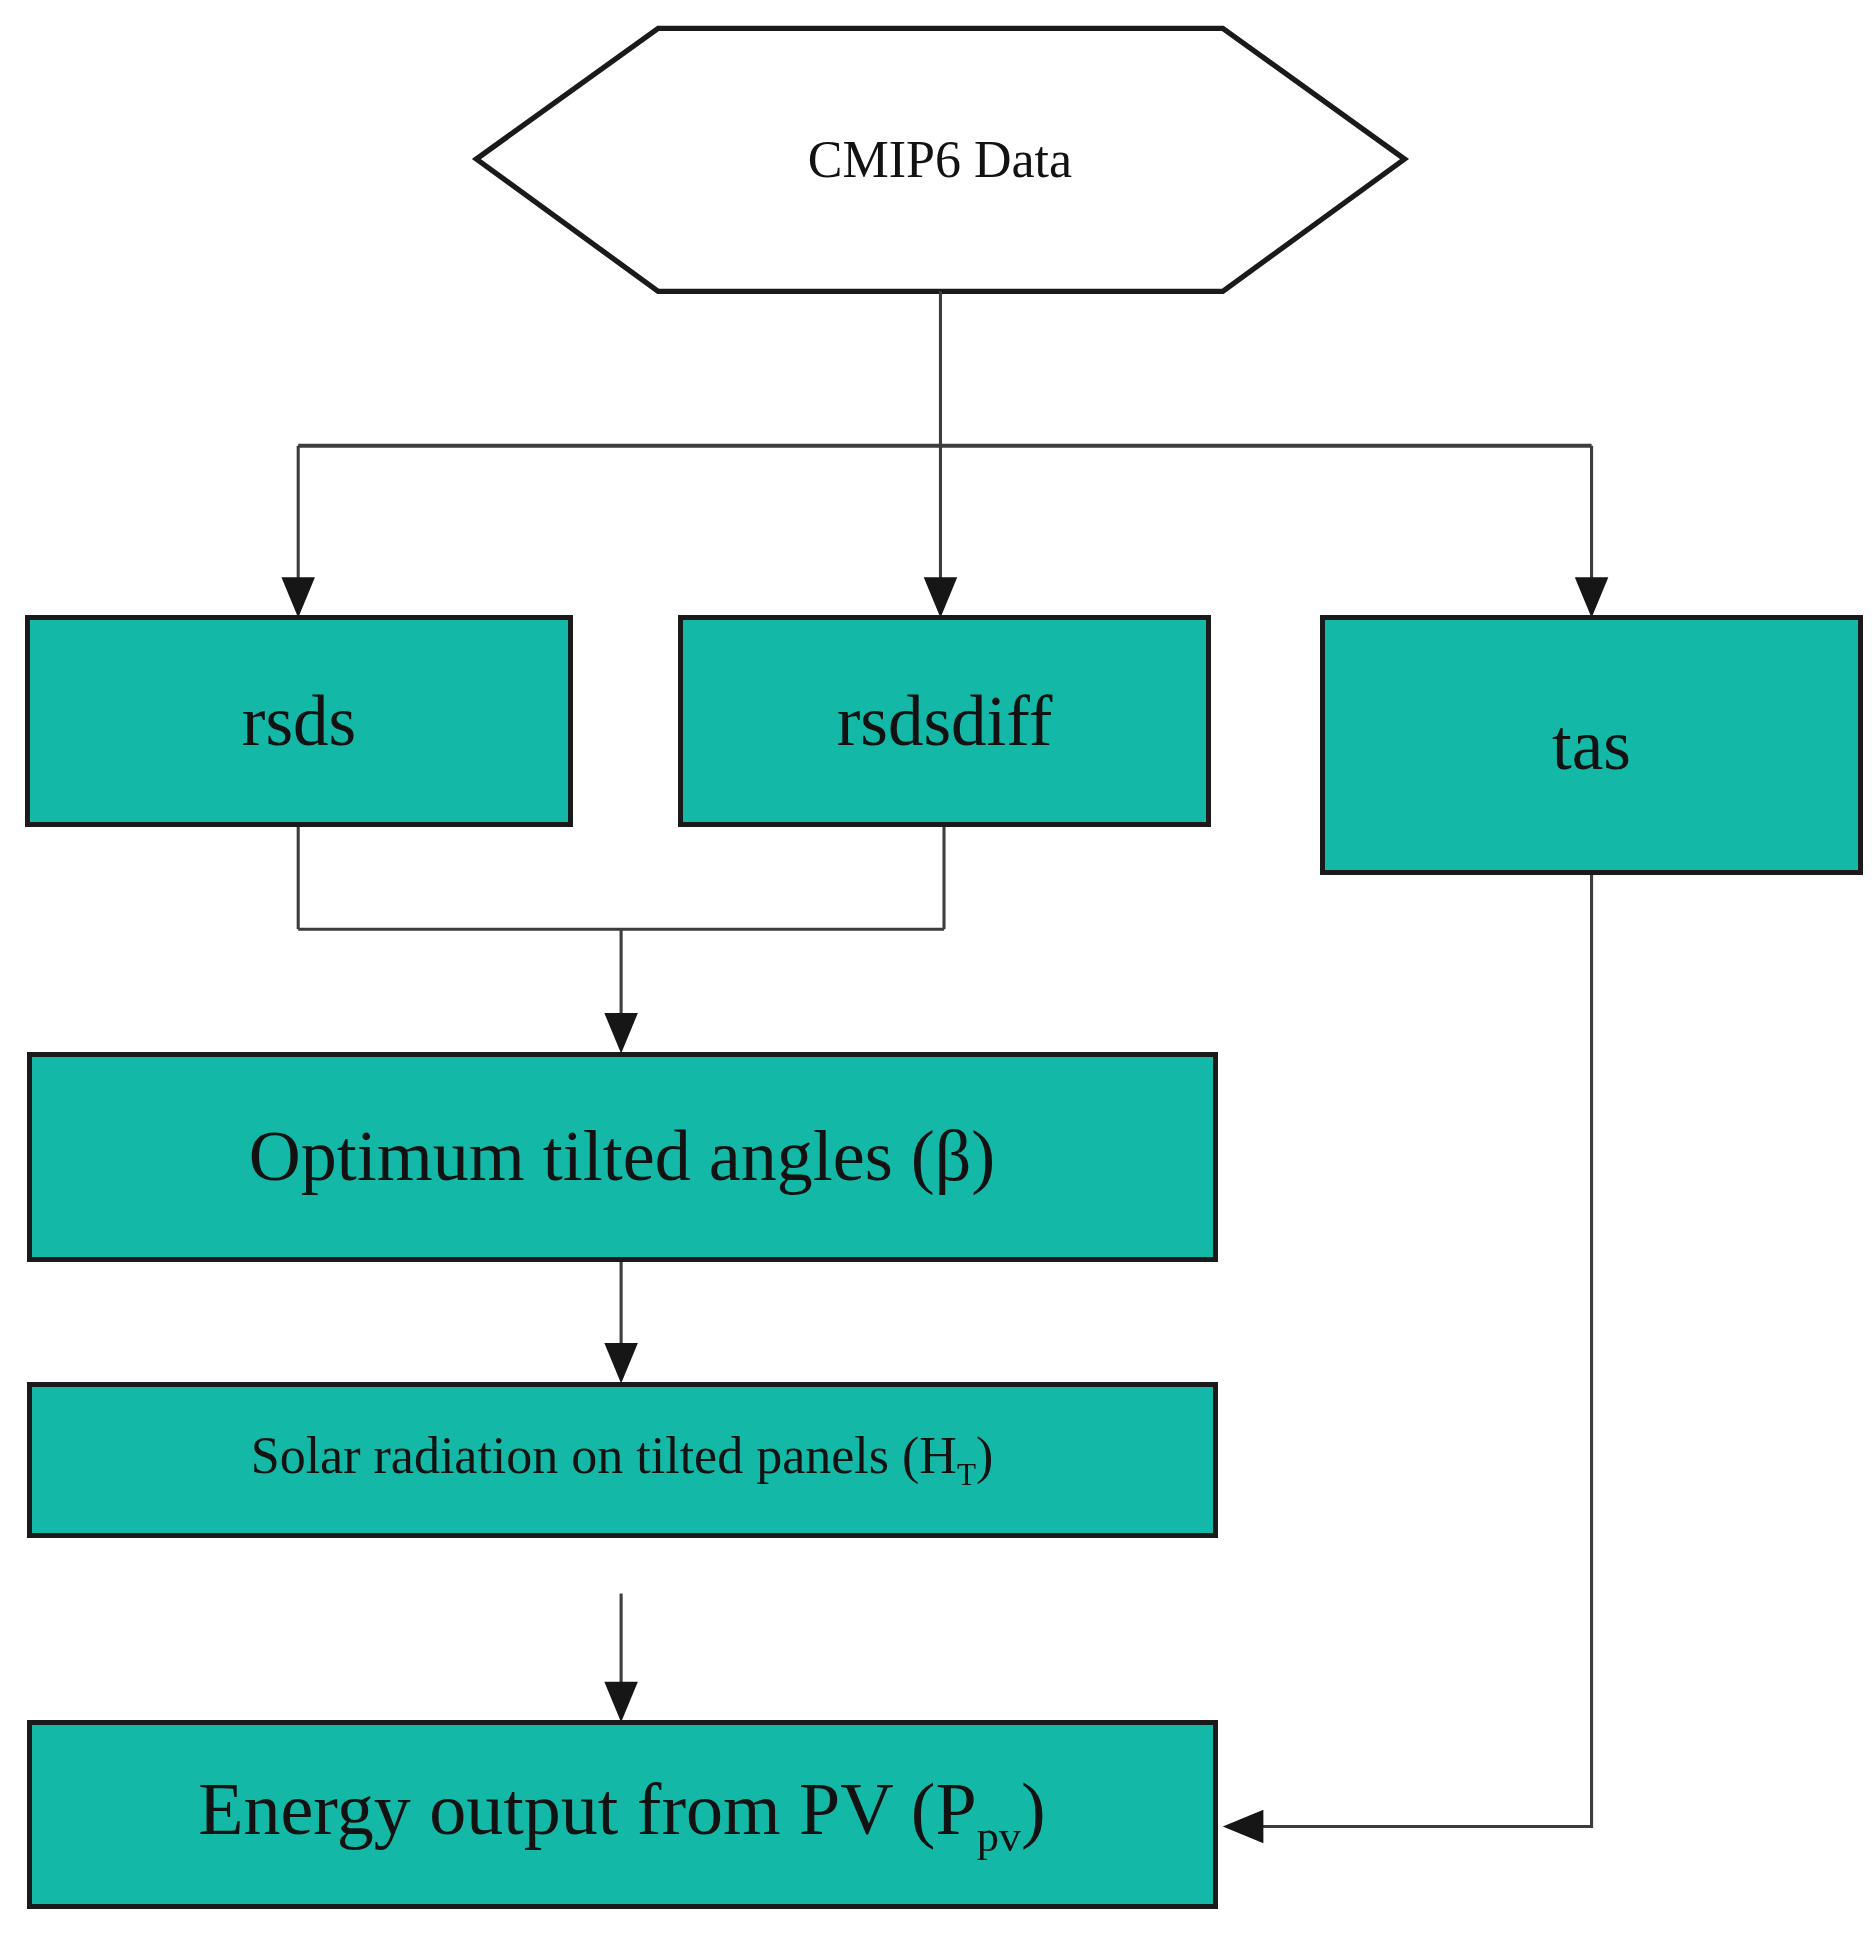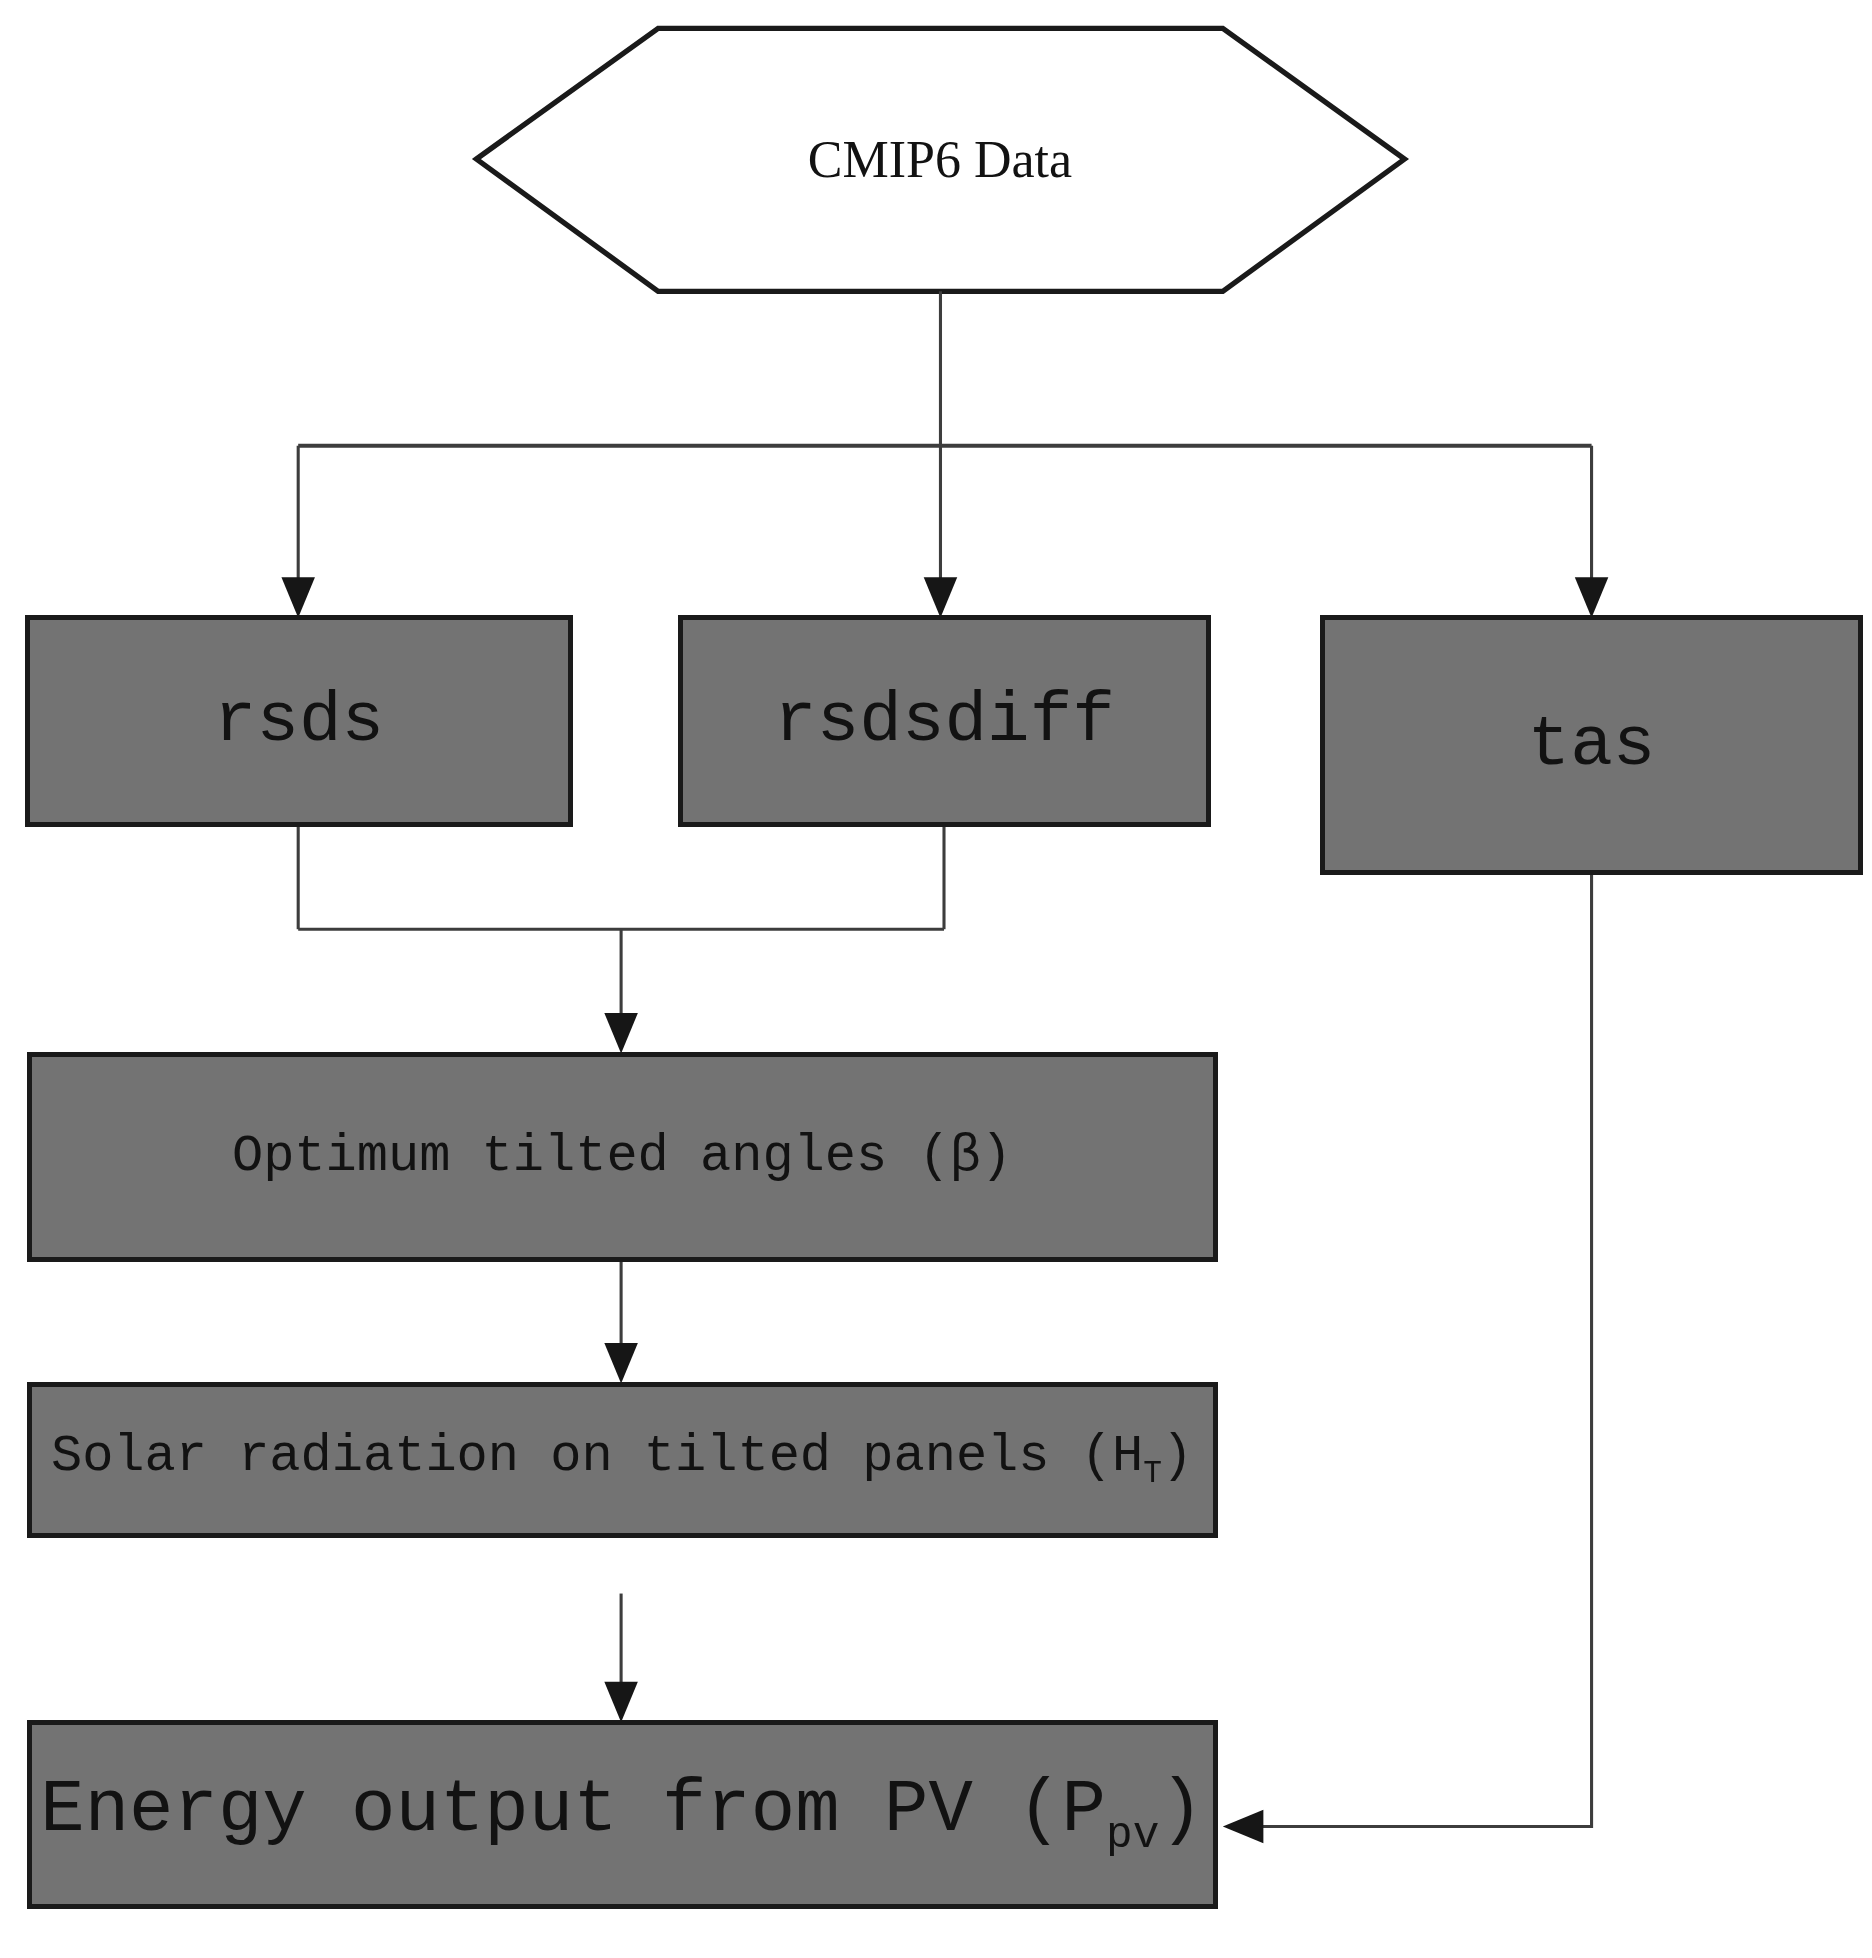--- a/index.html
+++ b/index.html
@@ -29,41 +29,40 @@
     stroke-width: 6;
     stroke-linejoin: miter;
   }
   .node {
     position: absolute;
     box-sizing: border-box;
     display: flex;
     align-items: center;
     justify-content: center;
     text-align: center;
-    background: #737373;
+    background: #14b8a6;
     border: 5.3px solid #1a1a1a;
     font-size: 71px;
     line-height: 1.1;
     white-space: nowrap;
-    font-family: Liberation Mono, monospace;
   }
   .hex-label {
     position: absolute;
     display: flex;
     align-items: center;
     justify-content: center;
     text-align: center;
     font-size: 52px;
     background: transparent;
     white-space: nowrap;
   }
   #box-rsds     { left: 25px;   top: 615px;  width: 548px;  height: 212px; }
   #box-rsdsdiff { left: 678px;  top: 615px;  width: 533px;  height: 212px; align-items: center; }
   #box-tas      { left: 1320px; top: 615px;  width: 543px;  height: 260px; }
-  #box-optimum  { left: 26.5px;   top: 1052px; width: 1191px; height: 210px; font-size: 52px; }
+  #box-optimum  { left: 26.5px;   top: 1052px; width: 1191px; height: 210px; font-size: 72px; }
   #box-solar    { left: 26.5px;   top: 1382px; width: 1191px; height: 156px; font-size: 52px; }
   #box-energy   { left: 26.5px;   top: 1720px; width: 1191px; height: 189px; font-size: 74px; }
   #hex-label    { left: 476px;  top: 28px;   width: 928px; height: 263px; }
   .sub {
     font-size: 0.60em;
     vertical-align: -0.38em;
     letter-spacing: 0;
   }
 </style>
 </head>

